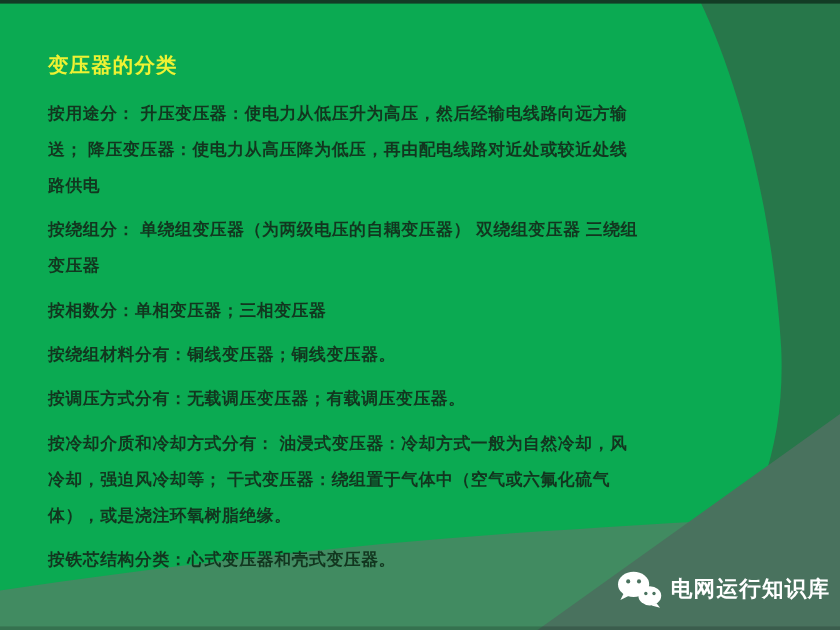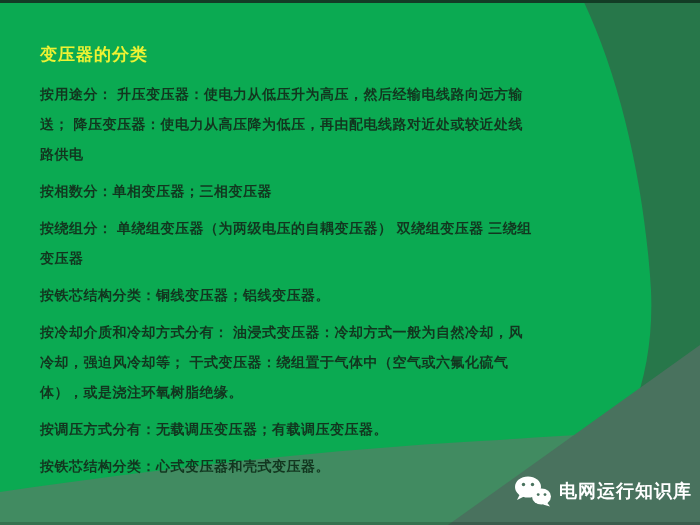--- a/index.html
+++ b/index.html
@@ -59,28 +59,28 @@
     <path d="M 700,345 L 700,525 L 448,525 Z" fill="#49725e"></path>
     <rect x="0" y="0" width="700" height="3" fill="#133c25"></rect>
     <rect x="0" y="522" width="700" height="3" fill="rgba(0,0,0,0.18)"></rect>
   </svg>
 
   <div class="content">
     <h1 class="slide-title">变压器的分类</h1>
     <p class="para">按用途分： 升压变压器：使电力从低压升为高压，然后经输电线路向远方输
 送； 降压变压器：使电力从高压降为低压，再由配电线路对近处或较近处线
 路供电</p>
-    <p class="para">按相数分：单相变压器；三相变压器</p>
     <p class="para">按绕组分： 单绕组变压器（为两级电压的自耦变压器） 双绕组变压器 三绕组
 变压器</p>
-    <p class="para">按铁芯结构分类：铜线变压器；铝线变压器。</p>
+    <p class="para">按相数分：单相变压器；三相变压器</p>
+    <p class="para">按绕组材料分有：铜线变压器；铜线变压器。</p>
+    <p class="para">按调压方式分有：无载调压变压器；有载调压变压器。</p>
     <p class="para">按冷却介质和冷却方式分有： 油浸式变压器：冷却方式一般为自然冷却，风
 冷却，强迫风冷却等； 干式变压器：绕组置于气体中（空气或六氟化硫气
 体），或是浇注环氧树脂绝缘。</p>
-    <p class="para">按调压方式分有：无载调压变压器；有载调压变压器。</p>
     <p class="para">按铁芯结构分类：心式变压器和壳式变压器。</p>
   </div>
 
   <div class="watermark">
     <svg class="wm-icon" width="38" height="32" viewBox="0 0 38 32" aria-hidden="true">
       <ellipse cx="14" cy="12" rx="13" ry="10.5" fill="#ffffff"></ellipse>
       <path d="M 6,19 L 3,25 L 11,21 Z" fill="#ffffff"></path>
       <circle cx="9.5" cy="9.5" r="1.7" fill="#49725e"></circle>
       <circle cx="18.5" cy="9.5" r="1.7" fill="#49725e"></circle>
       <ellipse cx="27.5" cy="21.5" rx="9.5" ry="8" fill="#ffffff"></ellipse>

